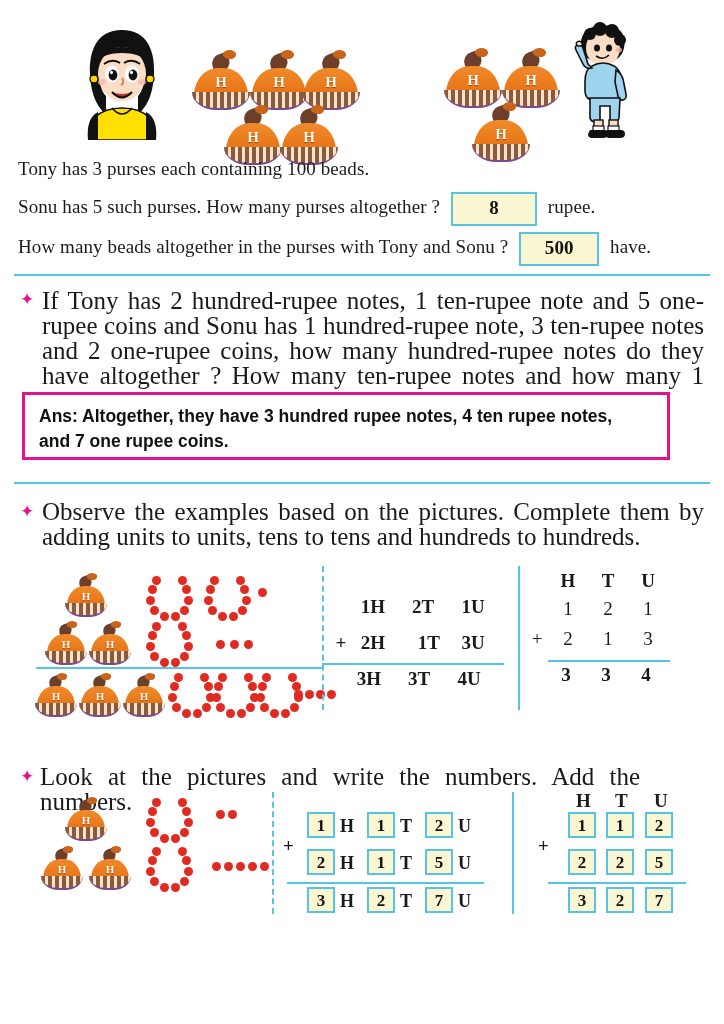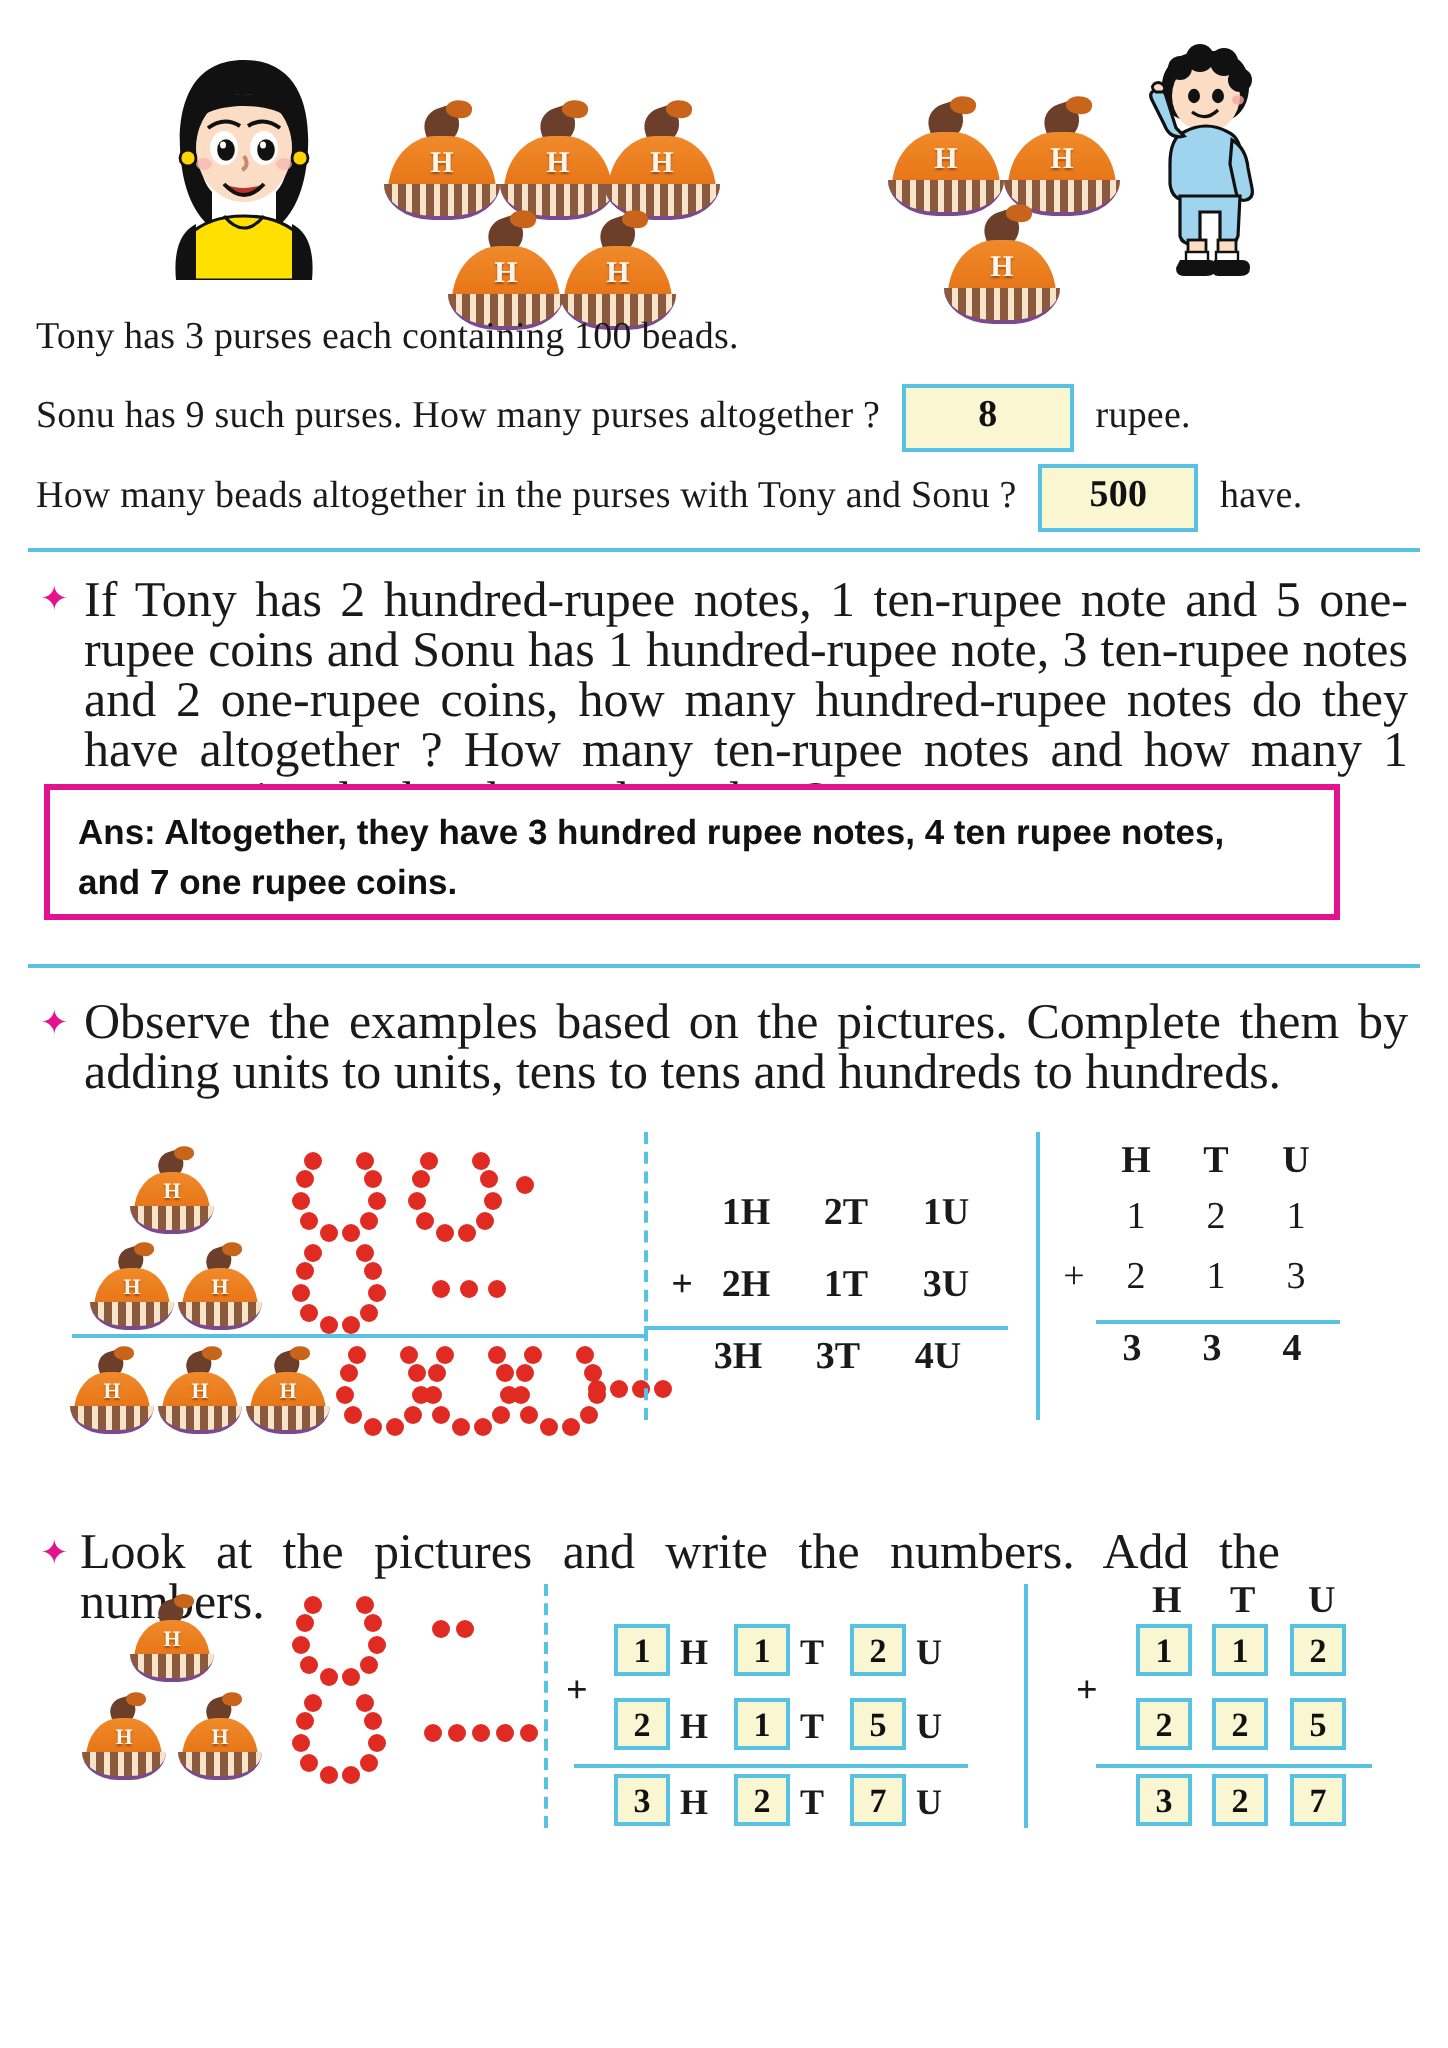--- a/index.html
+++ b/index.html
@@ -228,21 +228,21 @@
       <path d="M20 110 L35 110 q3 0 3 4 q0 4 -5 4 L22 118 q-4 0 -4 -4Z" fill="#111"></path>
       <path d="M37 110 L51 110 q4 0 4 4 q0 4 -5 4 L39 118 q-3 0 -3 -4Z" fill="#111"></path>
     </svg>
   </div>
 
   <div class="tline" style="left:18px;top:158px;">
     <span>Tony has 3 purses each containing 100 beads.</span>
   </div>
 
   <div class="tline" style="left:18px;top:192px;">
-    <span>Sonu has 9 such purses. How many purses altogether  ?</span>
+    <span>Sonu has 5 such purses. How many purses altogether  ?</span>
     <span class="vbox" style="width:82px;height:30px;line-height:28px;font-size:19px;margin:0 6px;">8</span>
     <span>rupee.</span>
   </div>
 
   <div class="tline" style="left:18px;top:232px;">
     <span>How many beads altogether in the purses with Tony and Sonu ?</span>
     <span class="vbox" style="width:76px;height:30px;line-height:28px;font-size:19px;margin:0 6px;">500</span>
     <span>have.</span>
   </div>
 
@@ -394,21 +394,21 @@
   <div class="vdash" style="left:322px;top:566px;height:144px;"></div>
   <div class="vrule" style="left:518px;top:566px;height:144px;"></div>
 
   <div class="tbl" style="left:332px;top:566px;width:180px;height:144px;">
     <div class="num" style="position:absolute;left:24px;top:30px;width:34px;text-align:center;">1H</div>
     <div class="num" style="position:absolute;left:74px;top:30px;width:34px;text-align:center;">2T</div>
     <div class="num" style="position:absolute;left:124px;top:30px;width:34px;text-align:center;">1U</div>
 
     <div class="num" style="position:absolute;left:0px;top:66px;width:18px;text-align:center;">+</div>
     <div class="num" style="position:absolute;left:24px;top:66px;width:34px;text-align:center;">2H</div>
-    <div class="num" style="position:absolute;left:74px;top:66px;width:34px;text-align:center;">1T</div>
+    <div class="num" style="position:absolute;left:74px;top:66px;width:34px;text-align:right;">1T</div>
     <div class="num" style="position:absolute;left:124px;top:66px;width:34px;text-align:center;">3U</div>
 
     <div class="numb" style="position:absolute;left:20px;top:102px;width:34px;text-align:center;">3H</div>
     <div class="numb" style="position:absolute;left:70px;top:102px;width:34px;text-align:center;">3T</div>
     <div class="numb" style="position:absolute;left:120px;top:102px;width:34px;text-align:center;">4U</div>
   </div>
   <div class="hrule" style="left:322px;top:663px;width:182px;"></div>
 
   <div class="tbl" style="left:540px;top:566px;width:150px;height:144px;">
     <div class="hdr" style="position:absolute;left:14px;top:4px;width:28px;text-align:center;">H</div>

